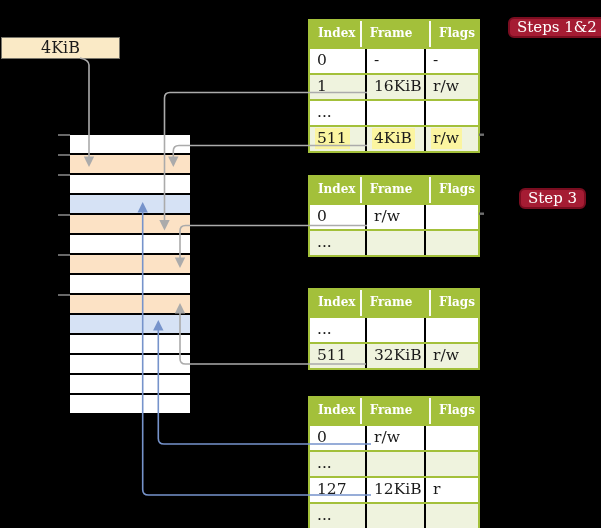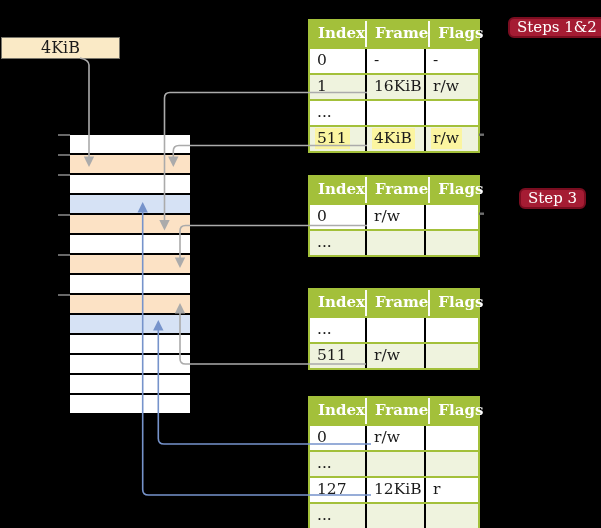--- a/index.html
+++ b/index.html
@@ -35,21 +35,21 @@
     position:absolute;left:308px;width:172px;z-index:2;
     border:2px solid var(--tableGreen,#a3c03a);
     background:var(--tableGreen,#a3c03a);box-sizing:border-box;
   }
   .ptable.t0{top:19px;}
   .ptable.t1{top:175px;}
   .ptable.t2{top:288px;}
   .ptable.t3{top:396px;height:132px;}
   .thead{display:flex;height:26px;background:var(--tableGreen,#a3c03a);}
   .th{
-    box-sizing:border-box;color:#fff;font-weight:bold;font-size:15px;
+    box-sizing:border-box;color:#fff;font-weight:bold;font-size:12px;
     line-height:25px;padding-left:8px;border-right:2px solid rgba(255,255,255,.95);
   }
   .th:nth-child(1){width:57px;}
   .th:nth-child(2){width:77px;}
   .th:nth-child(3){width:52px;border-right:none;}
   .trow{display:flex;height:26px;box-sizing:border-box;border-top:2px solid var(--tableGreen,#a3c03a);background:#fff;}
   .trow.shade{background:var(--rowShade,#eff3de);}
   .td{
     box-sizing:border-box;color:#1a1a1a;font-size:15.5px;line-height:23px;
     padding-left:7px;border-right:2px solid #000;overflow:hidden;white-space:nowrap;
@@ -143,20 +143,21 @@
         <div class="th">Frame</div>
         <div class="th">Flags</div>
       </div>
       <div class="trow">
         <div class="td">...</div>
         <div class="td"></div>
         <div class="td"></div>
       </div>
       <div class="trow shade">
         <div class="td">511</div>
+        <div class="td">32KiB</div>
         <div class="td">r/w</div>
       </div>
     </div>
   <div class="ptable t3">
       <div class="thead">
         <div class="th">Index</div>
         <div class="th">Frame</div>
         <div class="th">Flags</div>
       </div>
       <div class="trow">

